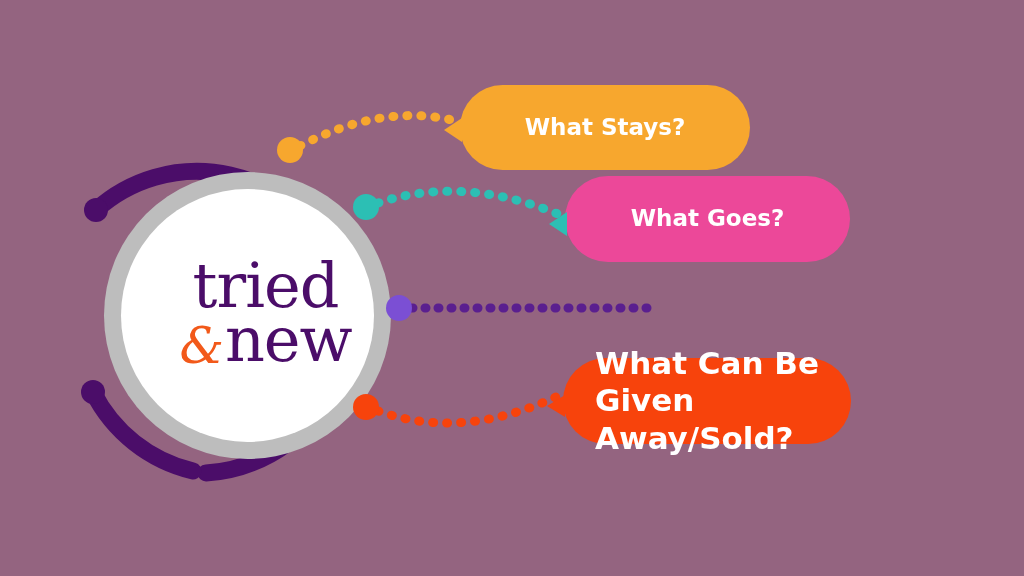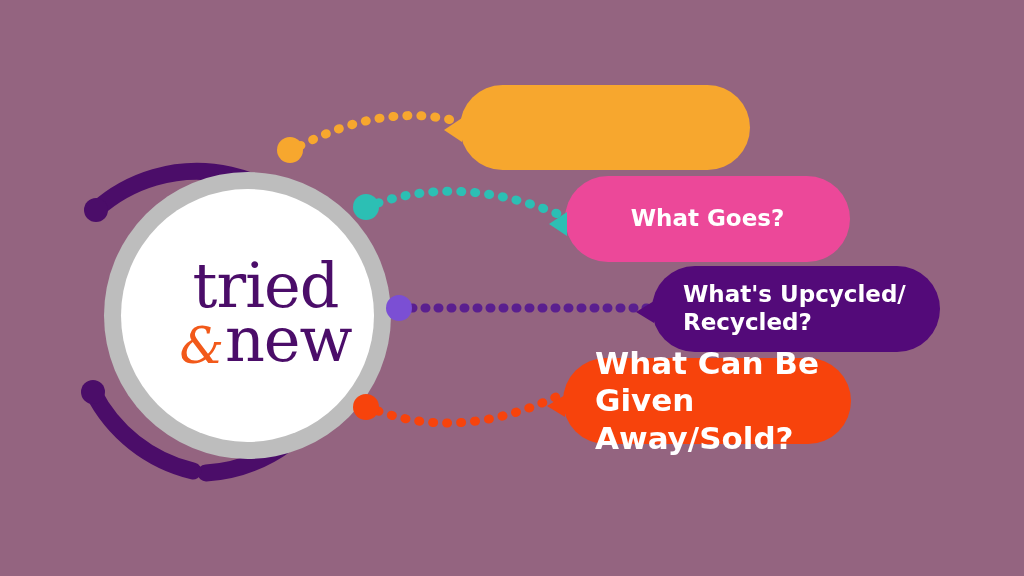--- a/index.html
+++ b/index.html
@@ -216,32 +216,28 @@
     </div>
   </div>
 
   <div class="node-dot" style="left:277px; top:137px; width:26px; height:26px; background:#f7a72e;"></div>
   <div class="node-dot" style="left:353px; top:194px; width:26px; height:26px; background:#2cbfb4;"></div>
   <div class="node-dot" style="left:386px; top:295px; width:26px; height:26px; background:#7b4fd4;"></div>
   <div class="node-dot" style="left:353px; top:394px; width:26px; height:26px; background:#f7430c;"></div>
 
   <div class="bubble" id="bubble-0">
     <span class="bubble-tail"></span>
+    <span class="bubble-text">What Stays?</span>
   </div>
 
   <div class="bubble" id="bubble-1">
     <span class="bubble-tail"></span>
     <span class="bubble-text">What Goes?</span>
   </div>
 
-  <div class="bubble" id="bubble-2">
-    <span class="bubble-tail"></span>
-    <span class="bubble-text">What's Upcycled/
-Recycled?</span>
-  </div>
 
   <div class="bubble" id="bubble-3">
     <span class="bubble-tail"></span>
     <span class="bubble-text">What Can Be Given
 Away/Sold?</span>
   </div>
 
 </div>
 
 </body></html>

